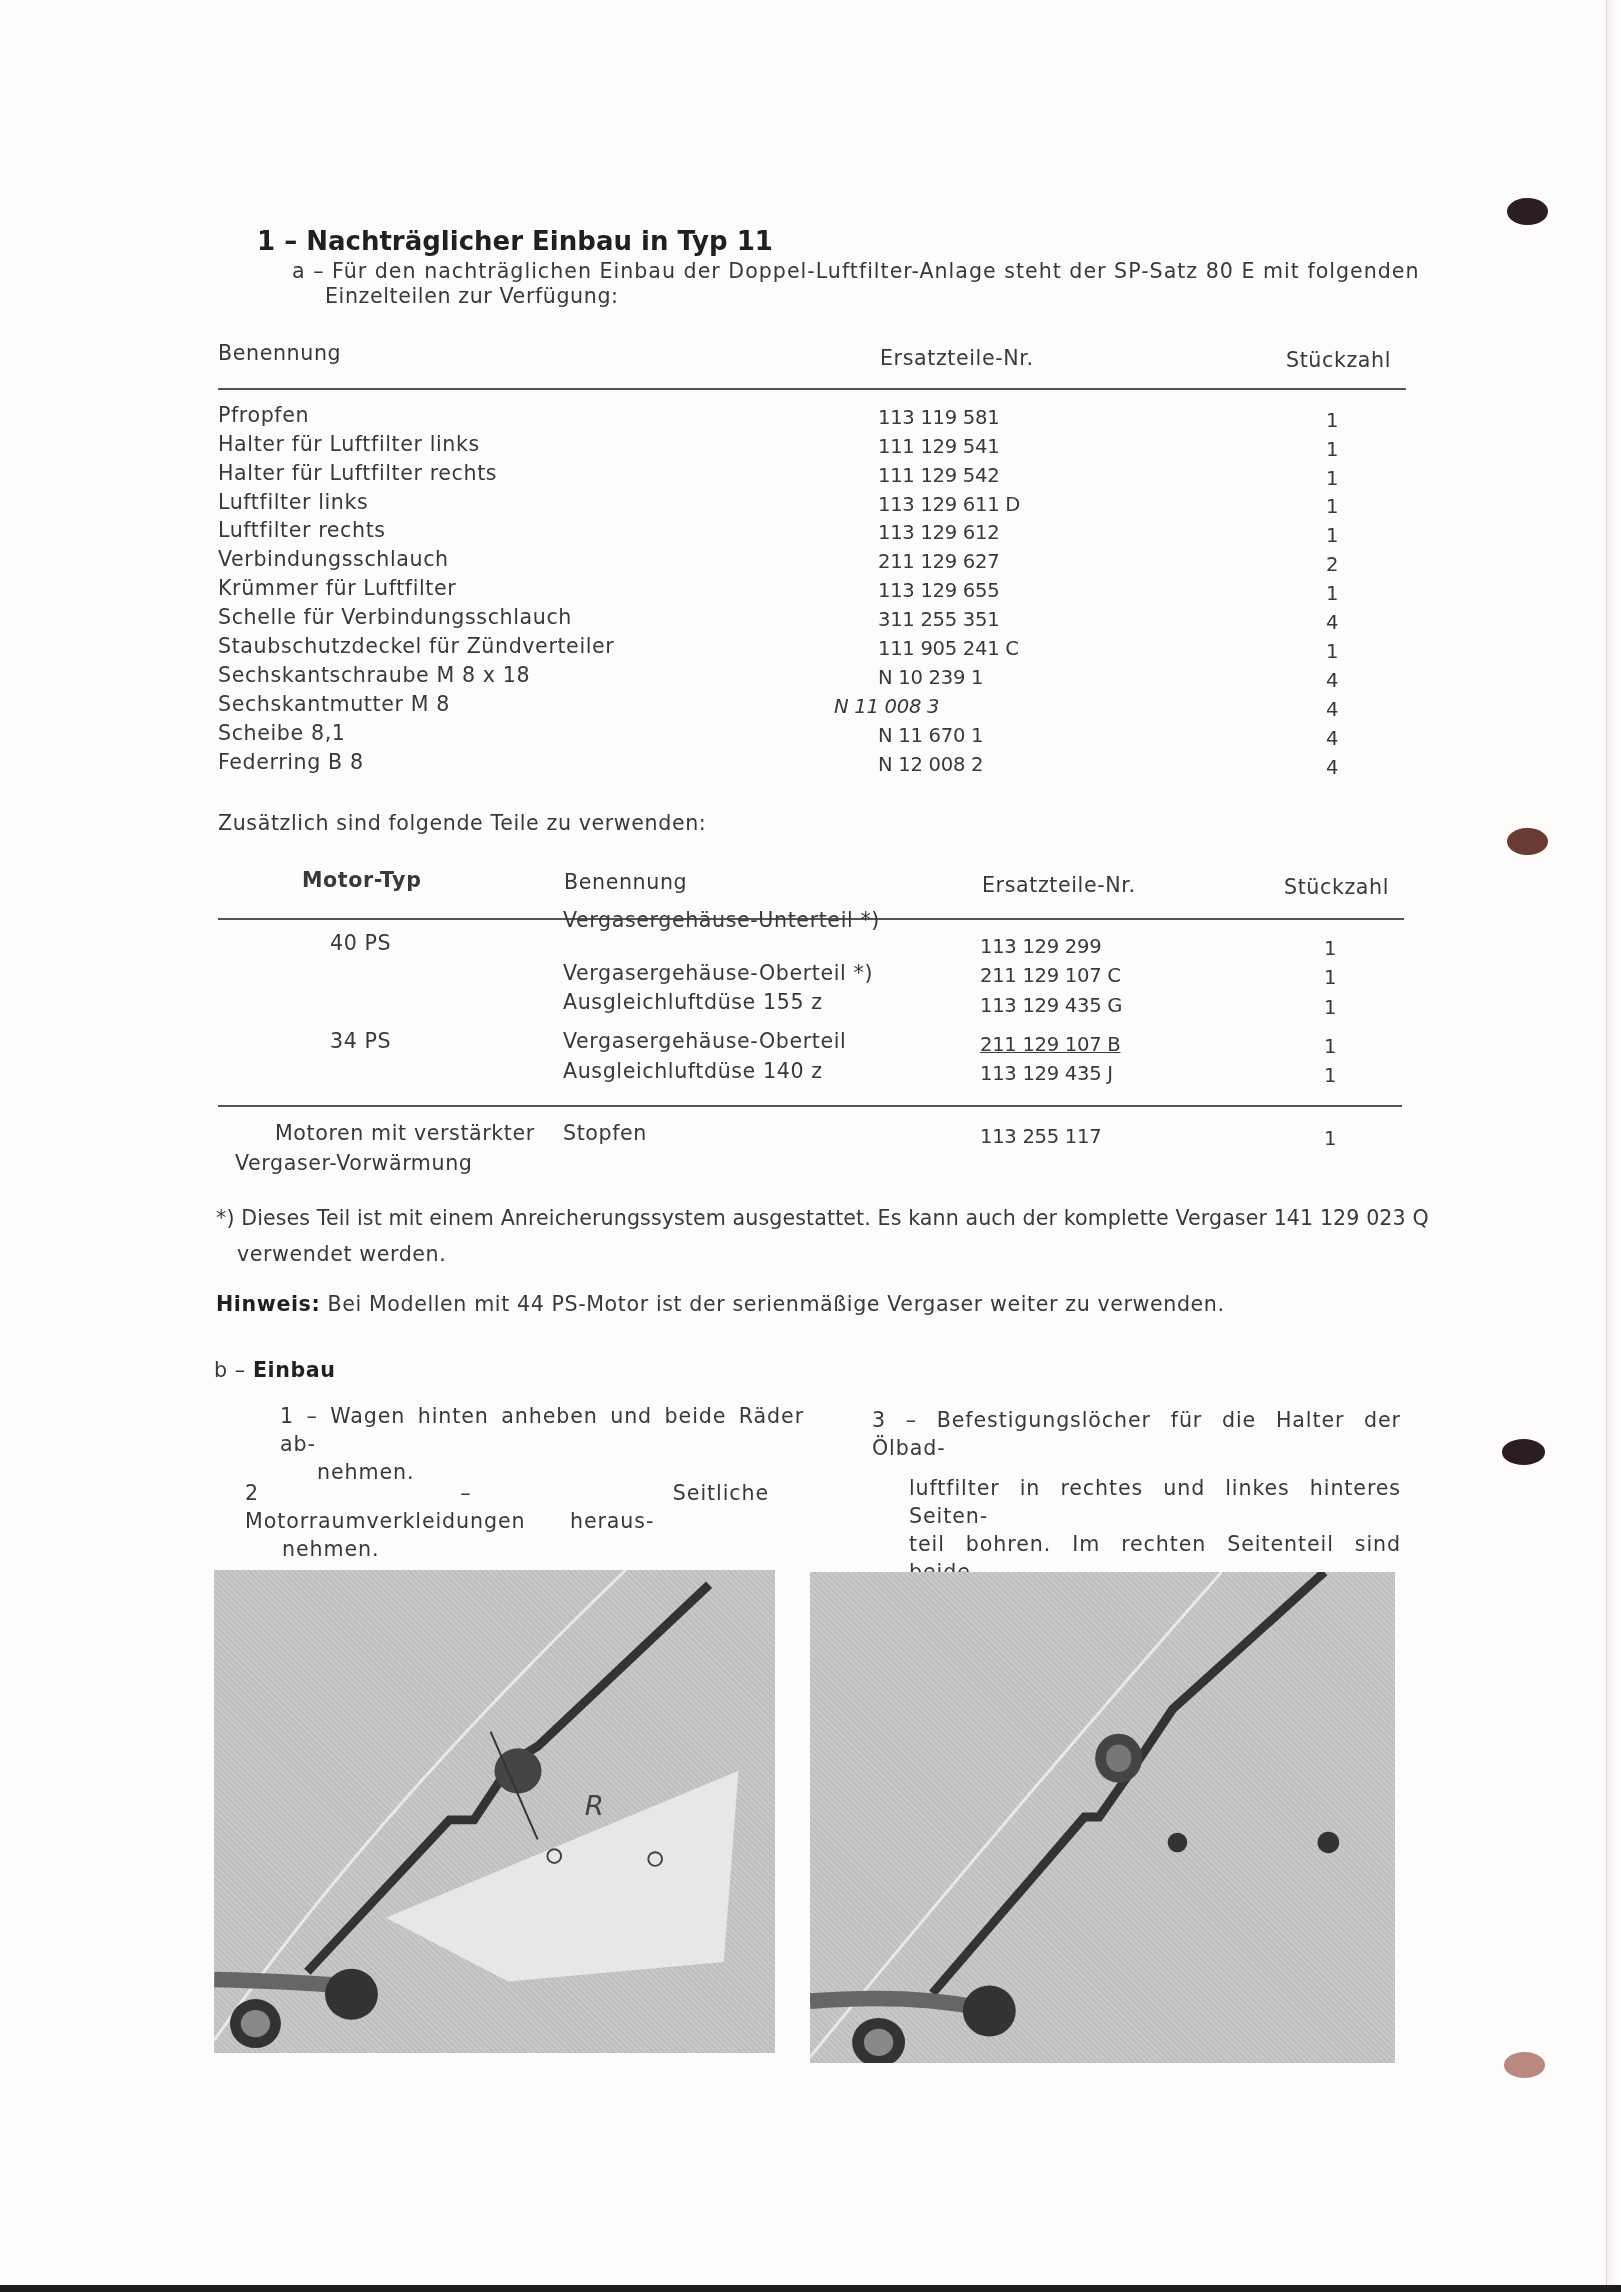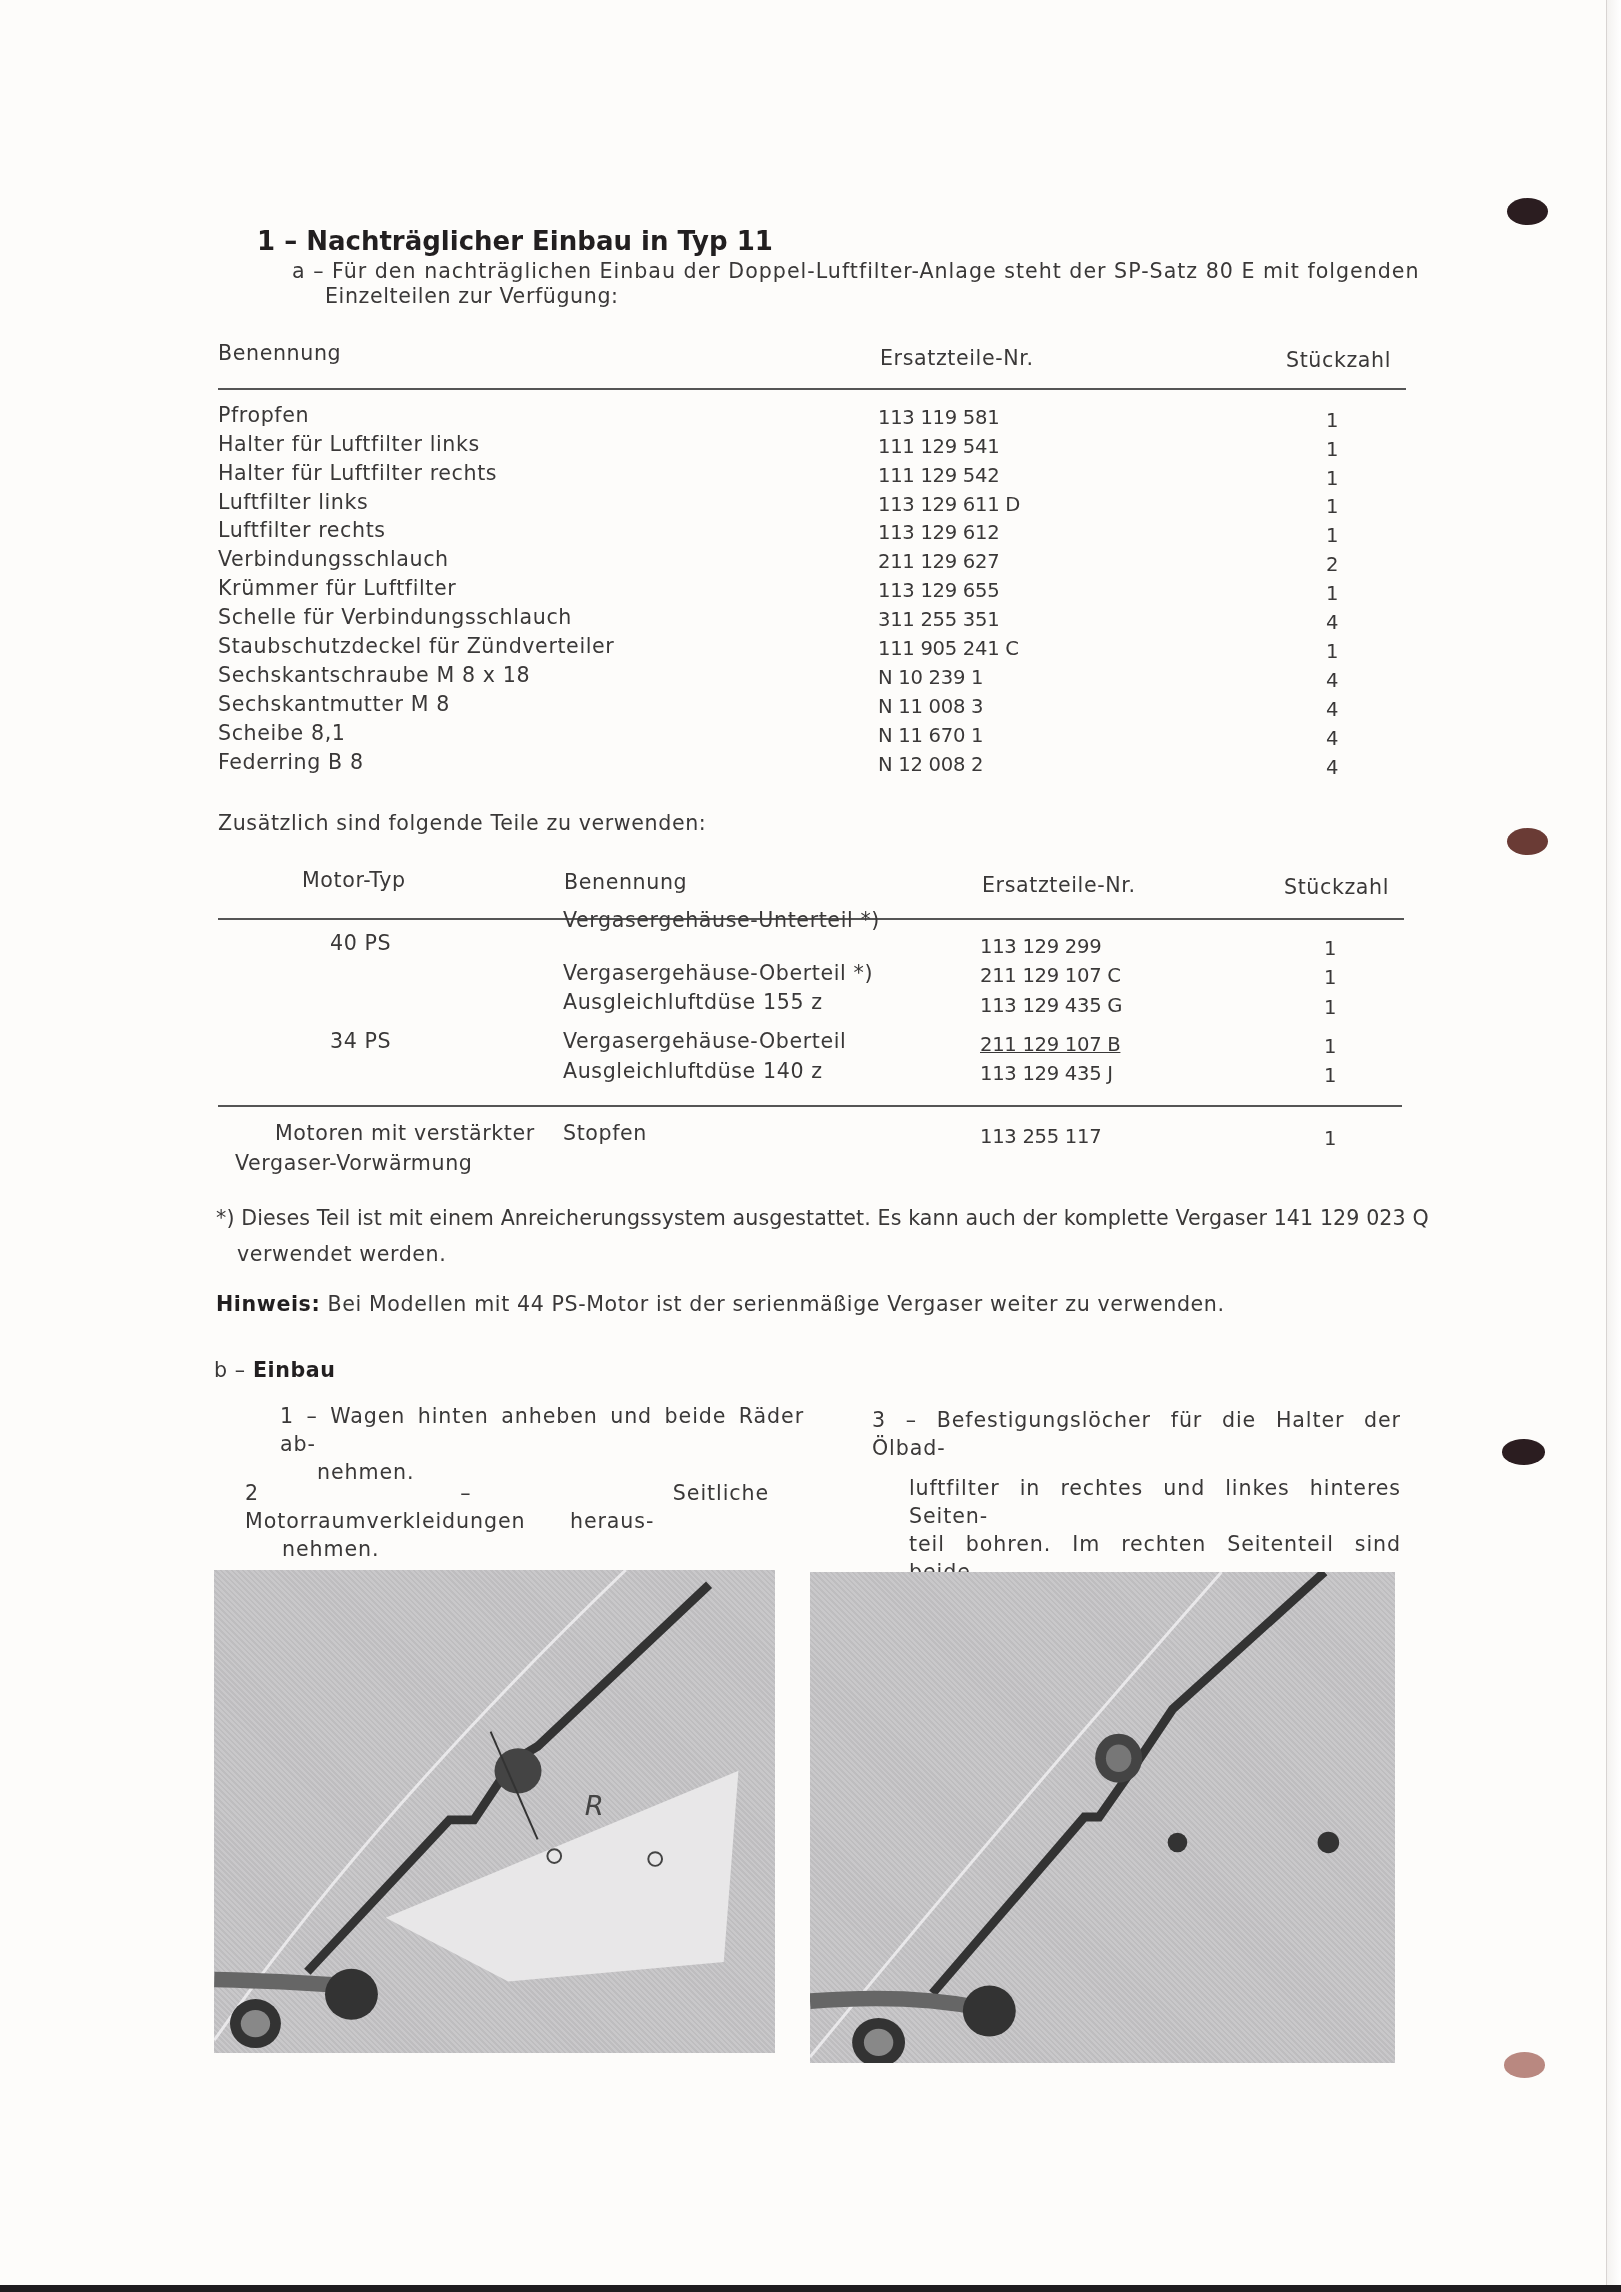--- a/index.html
+++ b/index.html
@@ -97,39 +97,39 @@
         <div class="abs num" style="left:878px;top:637px;">111 905 241 C</div>
         <div class="abs qty" style="left:1326px;top:640px;">1</div>
       </div>
       <div>
         <div class="abs txt" style="left:218px;top:663px;">Sechskantschraube M 8 x 18</div>
         <div class="abs num" style="left:878px;top:666px;">N 10 239 1</div>
         <div class="abs qty" style="left:1326px;top:669px;">4</div>
       </div>
       <div>
         <div class="abs txt" style="left:218px;top:692px;">Sechskantmutter M 8</div>
-        <div class="abs num" style="left:878px;top:695px;">N 11 008 3</div>
+        <div class="abs num" style="left:834px;top:695px;font-style:italic;">N 11 008 3</div>
         <div class="abs qty" style="left:1326px;top:698px;">4</div>
       </div>
       <div>
         <div class="abs txt" style="left:218px;top:721px;">Scheibe 8,1</div>
         <div class="abs num" style="left:878px;top:724px;">N 11 670 1</div>
         <div class="abs qty" style="left:1326px;top:727px;">4</div>
       </div>
       <div>
         <div class="abs txt" style="left:218px;top:750px;">Federring B 8</div>
         <div class="abs num" style="left:878px;top:753px;">N 12 008 2</div>
         <div class="abs qty" style="left:1326px;top:756px;">4</div>
       </div>
     </div>
 </div>
 
 <div class="abs txt" style="left:218px;top:811px;">Zusätzlich sind folgende Teile zu verwenden:</div>
 <div>
-  <div class="abs txt" style="left:302px;top:868px;">Motor-Typ</div>
+  <div class="abs txt" style="left:302px;top:868px;font-weight:bold;">Motor-Typ</div>
   <div class="abs txt" style="left:564px;top:870px;">Benennung</div>
   <div class="abs txt" style="left:982px;top:873px;">Ersatzteile-Nr.</div>
   <div class="abs txt" style="left:1284px;top:875px;">Stückzahl</div>
   <div class="rule" style="left:218px;top:918px;width:1186px;"></div>
 
   <div id="add-rows">
       <div class="abs txt" style="left:330px;top:931px;">40 PS</div>
       <div>
           <div class="abs txt" style="left:563px;top:908px;">Vergasergehäuse-Unterteil *)</div>
           <div class="abs num" style="left:980px;top:935px;">113 129 299</div>

